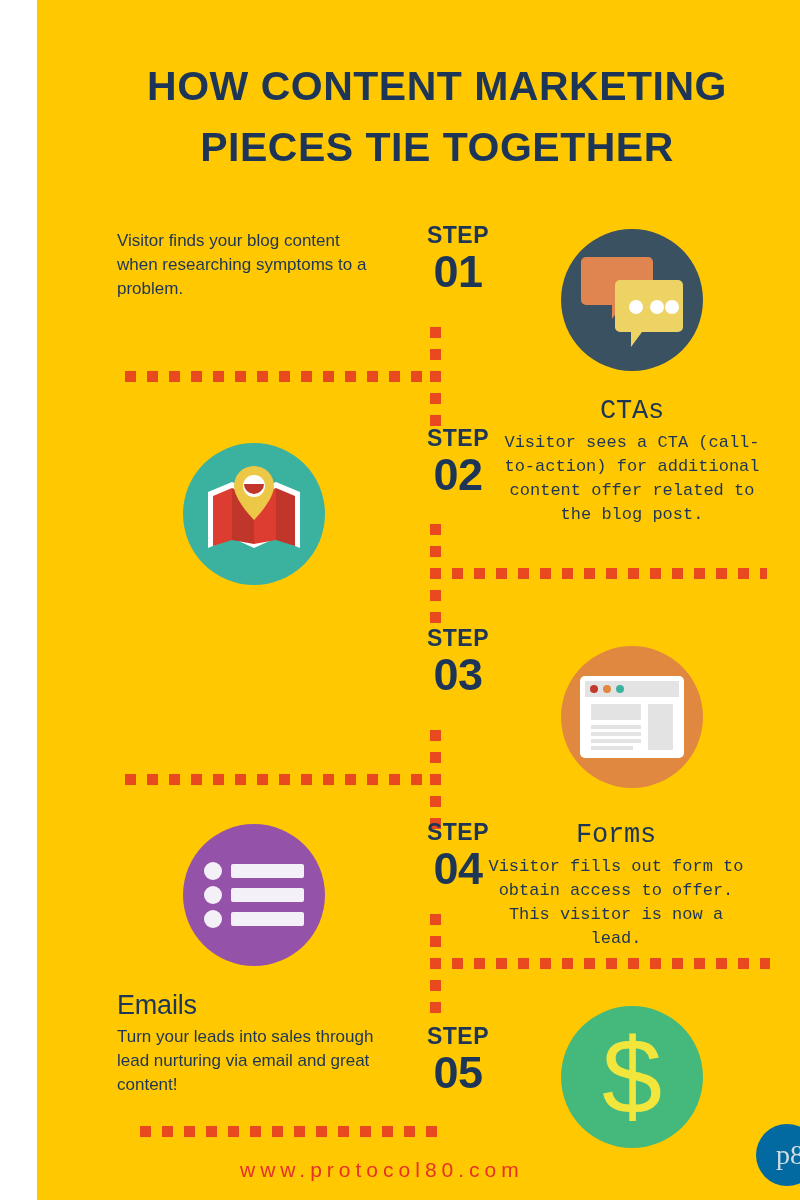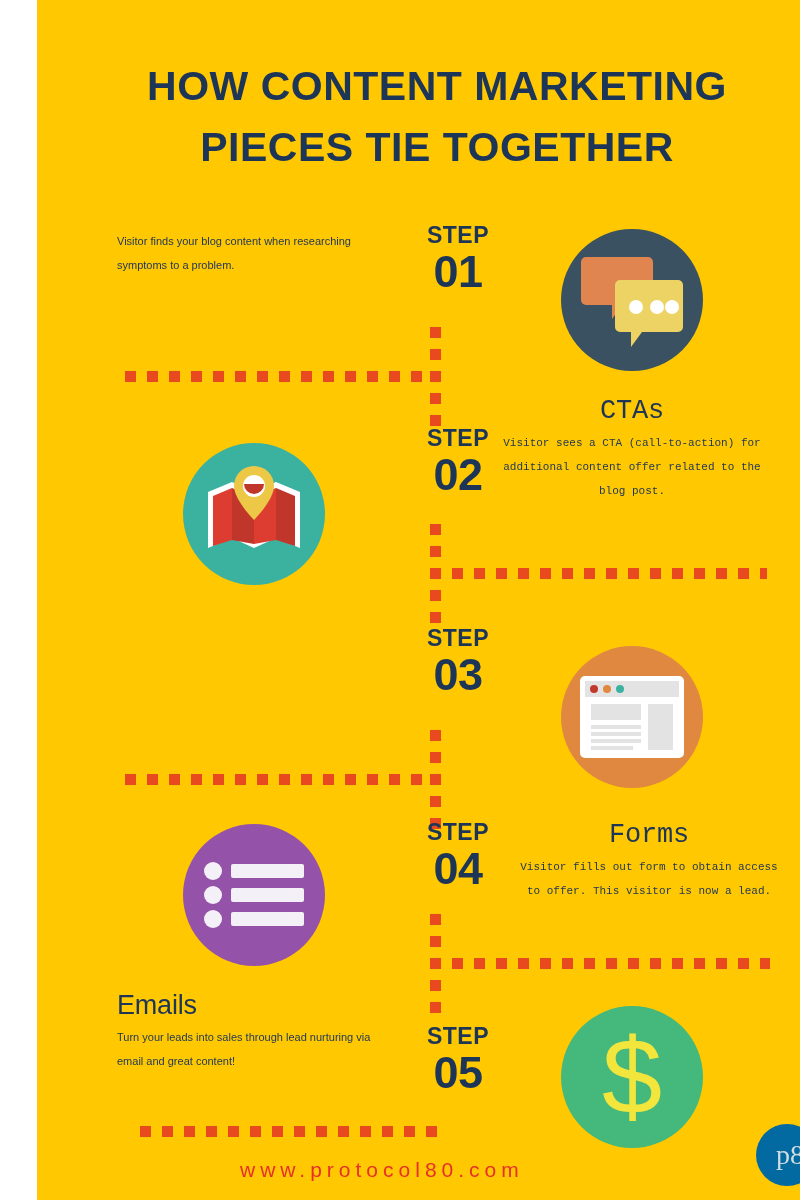--- a/index.html
+++ b/index.html
@@ -60,21 +60,21 @@
   
   .block { position: absolute; color: #1d3557; }
   .block .heading {
     font-size: 27px;
     font-weight: normal;
     line-height: 34px;
     margin: 0 0 3px 0;
     letter-spacing: -0.2px;
   }
   .block .body {
-    font-size: 11px;
+    font-size: 17px;
     line-height: 24px;
     font-weight: normal;
     margin: 0;
   }
   .block.left  { text-align: left; }
   .block.right { text-align: center; font-family: Liberation Mono, monospace; }
 
   
   .iconcircle {
     position: absolute;
@@ -217,21 +217,21 @@
       <circle cx="9" cy="57" r="9" fill="#f4f0f7"></circle>
       <rect x="27" y="50" width="73" height="14" rx="2" fill="#f4f0f7"></rect>
     </svg>
   </div>
 
   <div class="steplabel" style="left:366px; top:820px;">
     <span class="word">STEP</span>
     <span class="num">04</span>
   </div>
 
-  <div class="block right" style="left:477px; top:818px; width:270px;">
+  <div class="block right" style="left:444px; top:818px; width:270px;">
     <div class="heading">Forms</div>
     <div class="body">Visitor fills out form to obtain access to offer. This visitor is now a lead.</div>
   </div>
 
   <div class="dash-h" style="left:393px; top:958px; width:340px;"></div>
   <div class="dash-v" style="left:393px; top:914px; height:110px;"></div>
 
   <div class="block left" style="left:80px; top:988px; width:270px;">
     <div class="heading">Emails</div>
     <div class="body">Turn your leads into sales through lead nurturing via email and great content!</div>

